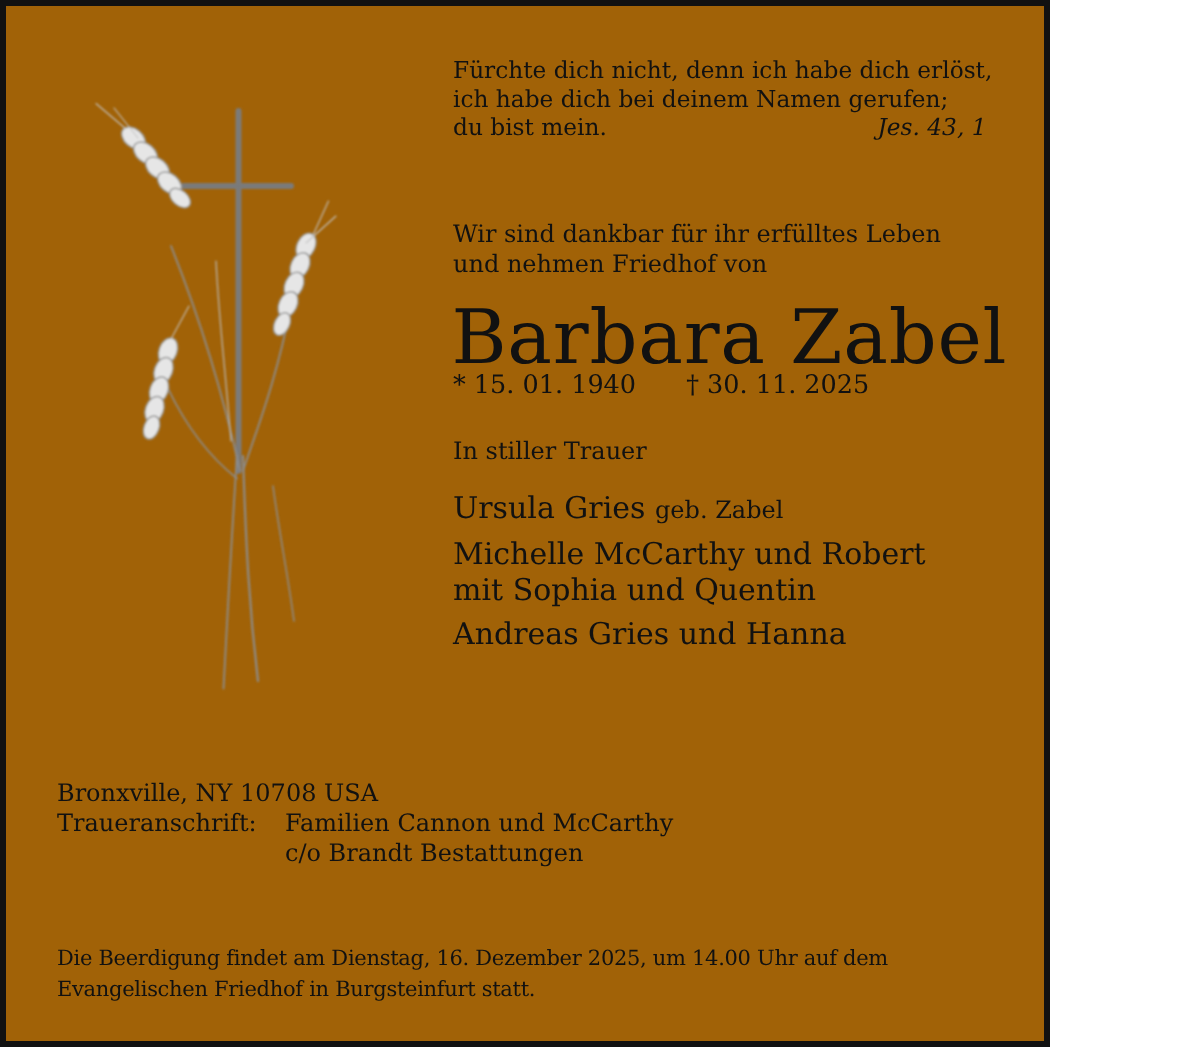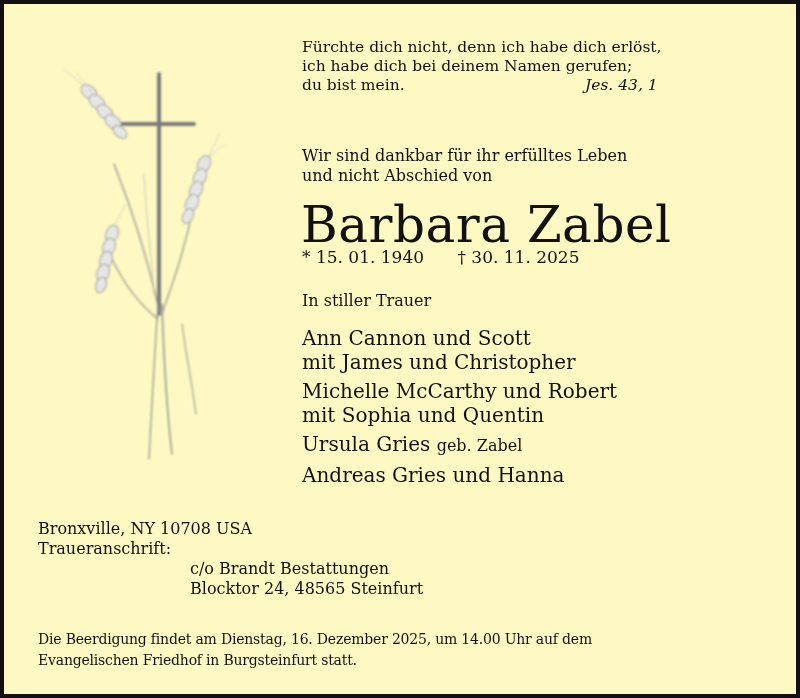--- a/index.html
+++ b/index.html
@@ -1,22 +1,22 @@
 <!DOCTYPE html>
 <html><head>
 <meta charset="utf-8">
 <style>
   html, body { margin: 0; padding: 0; background: #ffffff; }
   body { width: 800px; height: 698px; position: relative; overflow: hidden; }
   .frame {
-    position: absolute; left: 0; top: 0; width: 800px; height: 698px;
+    position: absolute; left: 0; top: 0; width: 700px; height: 698px;
     box-sizing: border-box;
     border-top: 4px solid #111; border-left: 4px solid #111;
     border-right: 4px solid #111; border-bottom: 4px solid #111;
-    background: #fef9c3;
+    background: #a16207;
   }
   .serif { font-family: "DejaVu Serif", "Liberation Serif", serif; color: #111; }
   .abs { position: absolute; white-space: nowrap; }
   .verse { left: 298px; top: 34px; font-size: 15.5px; line-height: 19px; }
   .verse .ref { font-style: italic; position: absolute; left: 283px; top: 38px; }
   .intro { left: 298px; top: 120px; font-size: 16px; line-height: 20px; margin-top: 22px; }
   .name { left: 297px; top: 191px; font-size: 50px; line-height: 60px; letter-spacing: 0.5px; }
   .dates { left: 298px; top: 242px; font-size: 17px; line-height: 22px; }
   .dates .death { margin-left: 28px; }
   .mourning { left: 298px; top: 287px; font-size: 16px; line-height: 20px; }
@@ -85,62 +85,55 @@
 
   <div class="abs serif verse">
     <div>Fürchte dich nicht, denn ich habe dich erlöst,</div>
     <div>ich habe dich bei deinem Namen gerufen;</div>
     <div>du bist mein.</div>
     <span class="ref">Jes. 43, 1</span>
   </div>
 
   <div class="abs serif intro">
     <div>Wir sind dankbar für ihr erfülltes Leben</div>
-    <div>und nicht Abschied von</div>
+    <div>und nehmen Friedhof von</div>
   </div>
 
   <div class="abs serif name">Barbara Zabel</div>
 
   <div class="abs serif dates">
     <span>* 15. 01. 1940</span>
     <span class="death">† 30. 11. 2025</span>
   </div>
 
   <div class="abs serif mourning">In stiller Trauer</div>
 
   <div class="abs serif family">
     <div class="grp">
-      <div>Ann Cannon und Scott</div>
-      <div>mit James und Christopher</div>
+      <span>Ursula Gries</span>
+      <span class="small">geb. Zabel</span>
     </div>
     <div class="grp">
       <div>Michelle McCarthy und Robert</div>
       <div>mit Sophia und Quentin</div>
-    </div>
-    <div class="grp">
-      <span>Ursula Gries</span>
-      <span class="small">geb. Zabel</span>
     </div>
     <div class="grp">
       <div>Andreas Gries und Hanna</div>
     </div>
   </div>
 
   <div class="abs serif addr">
     <div>Bronxville, NY 10708 USA</div>
     <div class="row">
       <span class="lbl">Traueranschrift:</span>
+      <span>Familien Cannon und McCarthy</span>
     </div>
     <div class="row">
       <span class="lbl"></span>
       <span>c/o Brandt Bestattungen</span>
-    </div>
-    <div class="row">
-      <span class="lbl"></span>
-      <span>Blocktor 24, 48565 Steinfurt</span>
     </div>
   </div>
 
   <div class="abs serif funeral">
     <div>Die Beerdigung findet am Dienstag, 16. Dezember 2025, um 14.00 Uhr auf dem</div>
     <div>Evangelischen Friedhof in Burgsteinfurt statt.</div>
   </div>
 
 </div>
 

